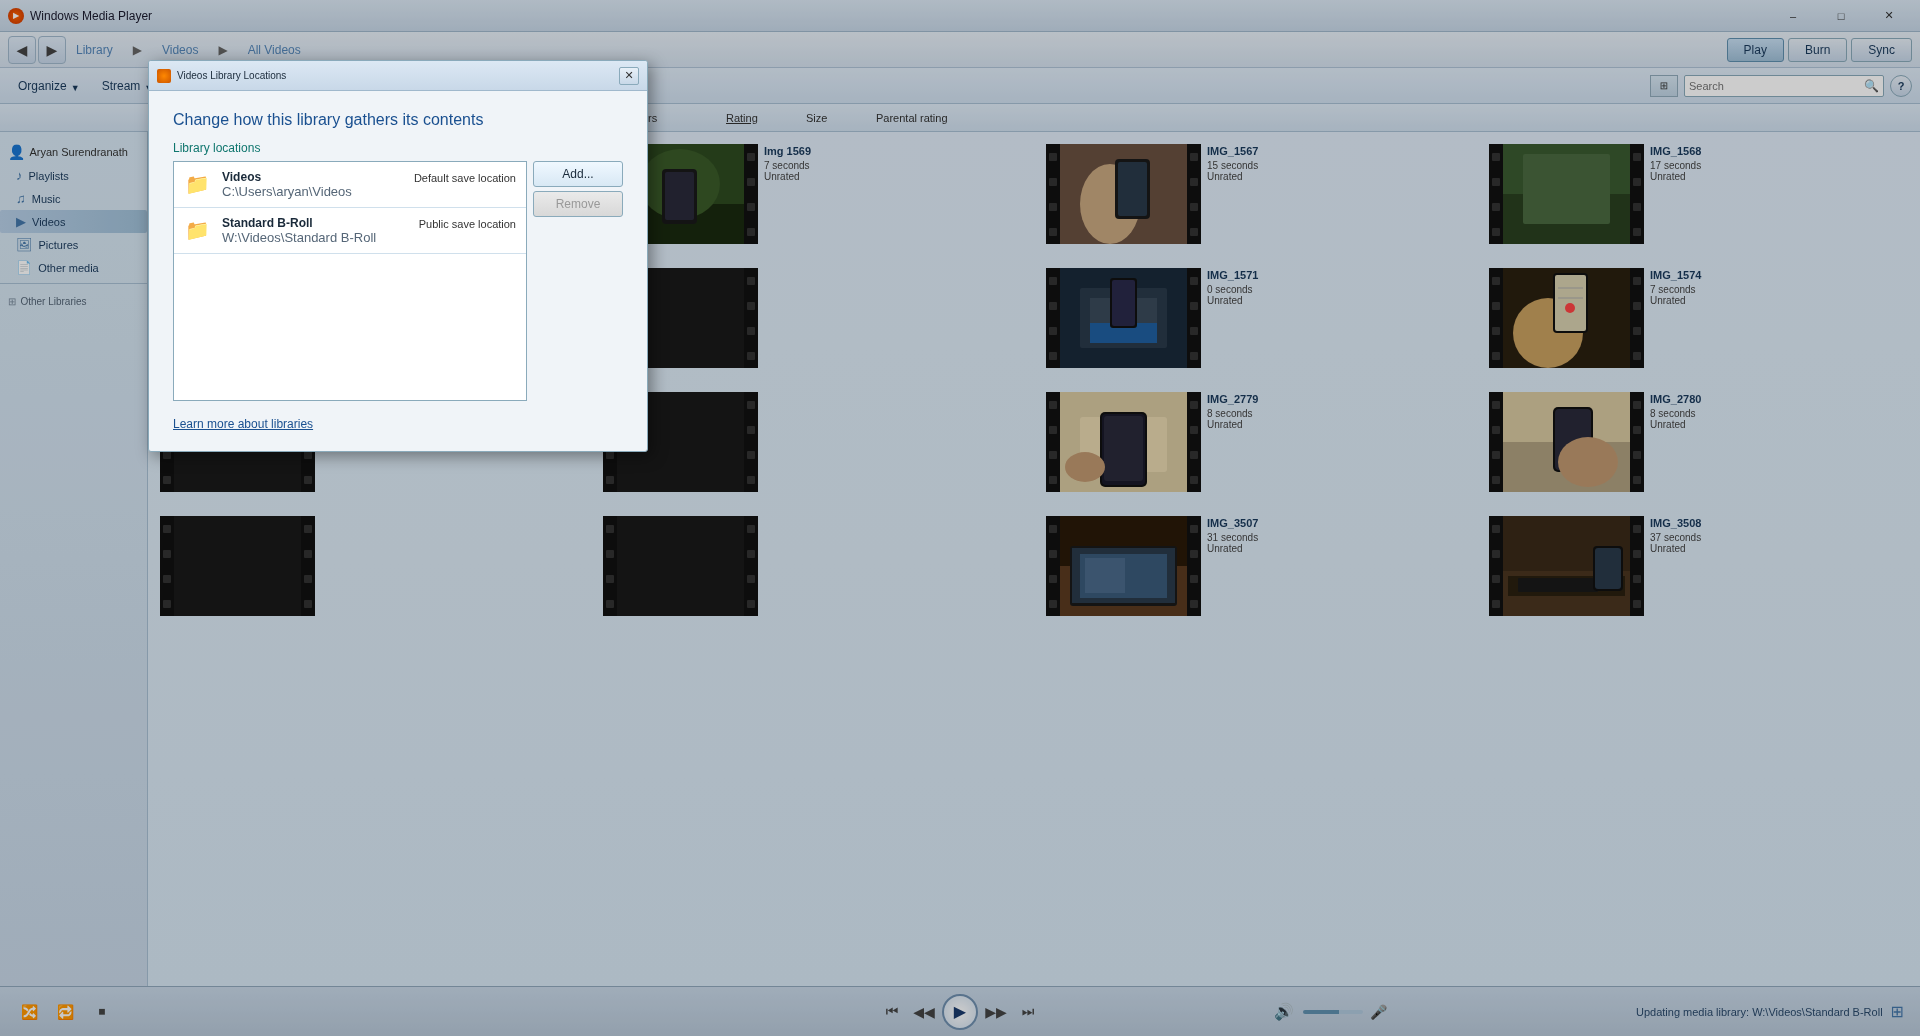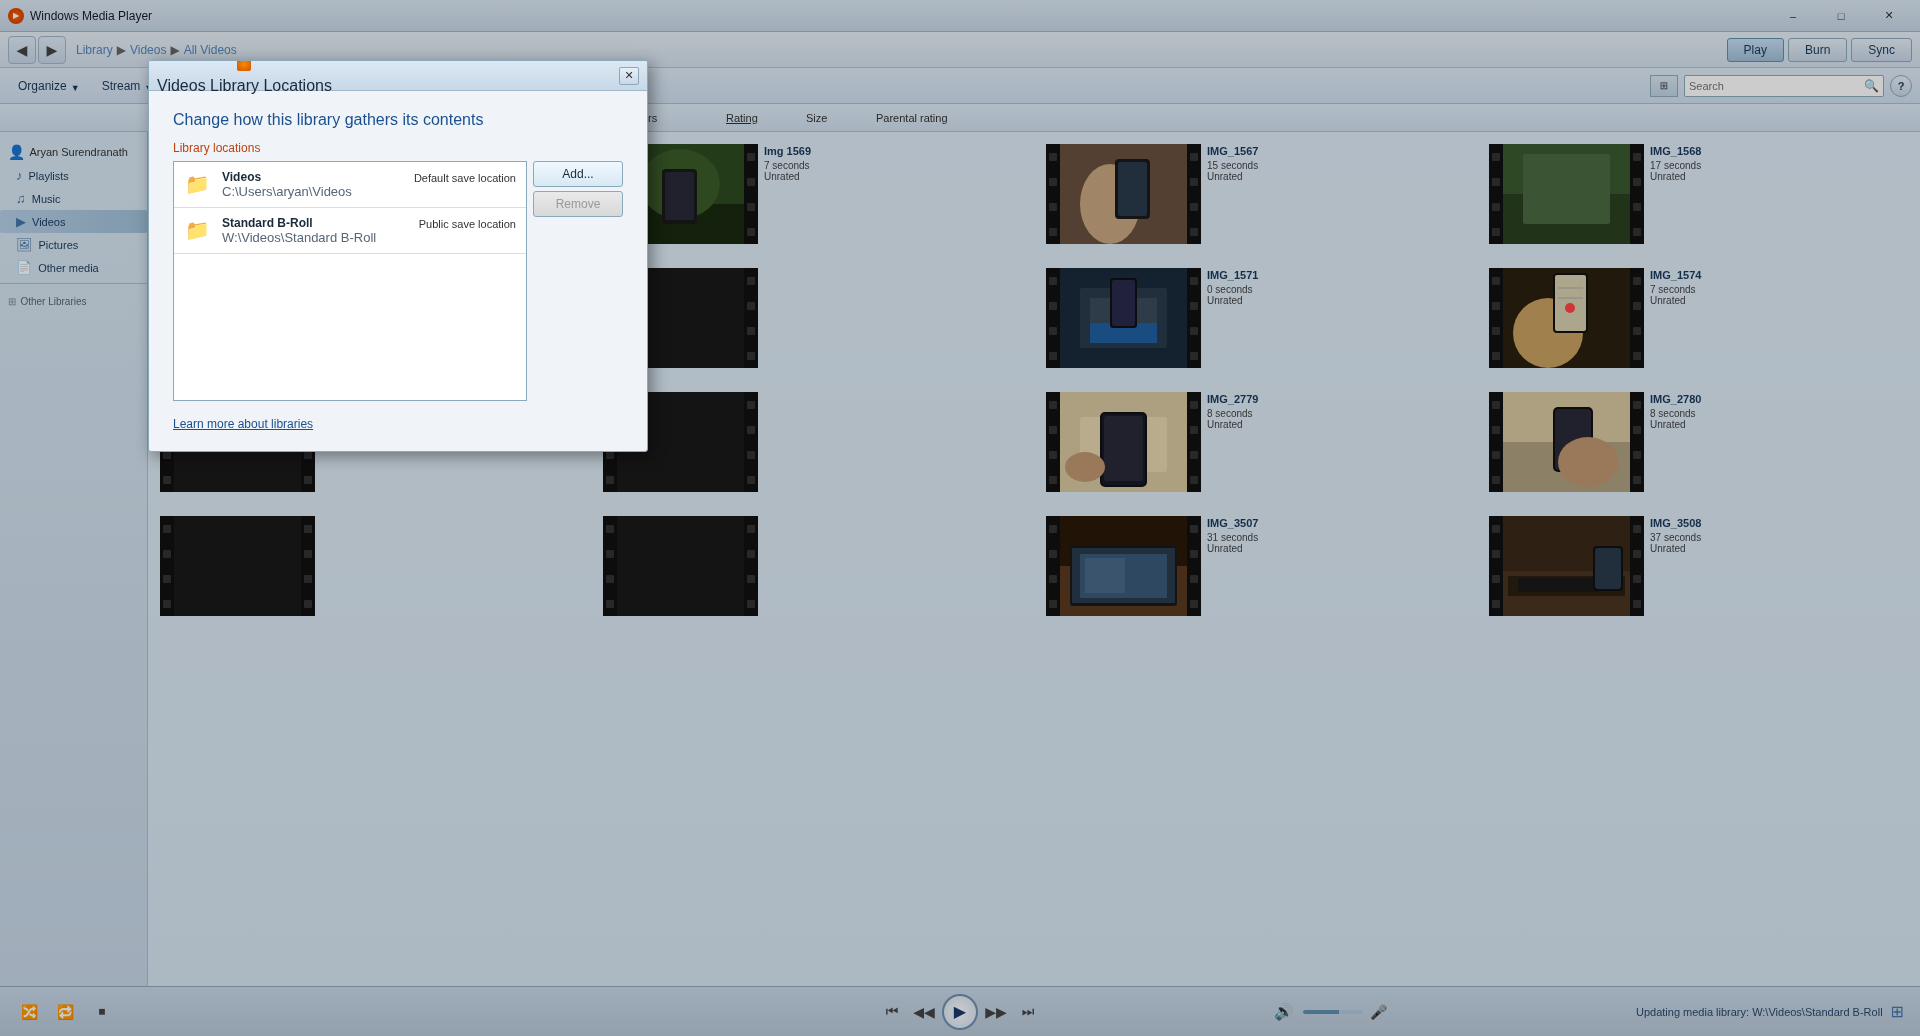--- a/index.html
+++ b/index.html
@@ -72,21 +72,21 @@
       border: 1px solid #a0b8cc;
       border-radius: 4px;
       cursor: pointer;
       display: flex; align-items: center; justify-content: center;
       font-size: 14px; color: #444;
     }
     .breadcrumb {
       margin-left: 8px;
       font-size: 12px;
       color: #1a3a5c;
-      display: flex; align-items: center; gap: 4px;
+      display: flex; align-items: center; gap: 20px;
     }
     .breadcrumb span { color: #5588bb; cursor: pointer; }
     .breadcrumb .sep { color: #666; }
     #menu-bar .menu-right {
       display: flex;
       gap: 4px;
     }
     .action-btn {
       padding: 4px 16px;
       background: linear-gradient(to bottom, #e8f0f8, #c8d8ea);
@@ -369,21 +369,21 @@
       background: linear-gradient(to bottom, #dce8f4, #c8d8e8);
       height: 30px;
       display: flex;
       align-items: center;
       justify-content: space-between;
       padding: 0 8px;
       border-bottom: 1px solid #a0b8cc;
     }
     .modal-titlebar .modal-title-left {
       display: flex; align-items: center; gap: 6px;
-      font-size: 16px; color: #1a2a3a; flex-direction: column;
+      font-size: 10px; color: #1a2a3a;
     }
     .modal-titlebar .modal-icon {
       width: 14px; height: 14px;
       background: radial-gradient(circle, #ff8800, #cc5500);
       border-radius: 2px;
     }
     .modal-close-btn {
       width: 20px; height: 18px;
       background: linear-gradient(to bottom, #e8f0f8, #c8d8e8);
       border: 1px solid #8aaabb;
@@ -399,21 +399,21 @@
       margin-bottom: 12px;
     }
     .modal-desc {
       font-size: 12px;
       color: #333;
       line-height: 1.5;
       margin-bottom: 12px;
     }
     .modal-section-label {
       font-size: 12px;
-      color: #c2410c;
+      color: #0f766e;
       margin-bottom: 6px;
     }
     .locations-box {
       border: 1px solid #8aaabb;
       background: white;
       width: 390px;
       height: 240px;
       overflow-y: auto;
       margin-bottom: 8px;
     }

